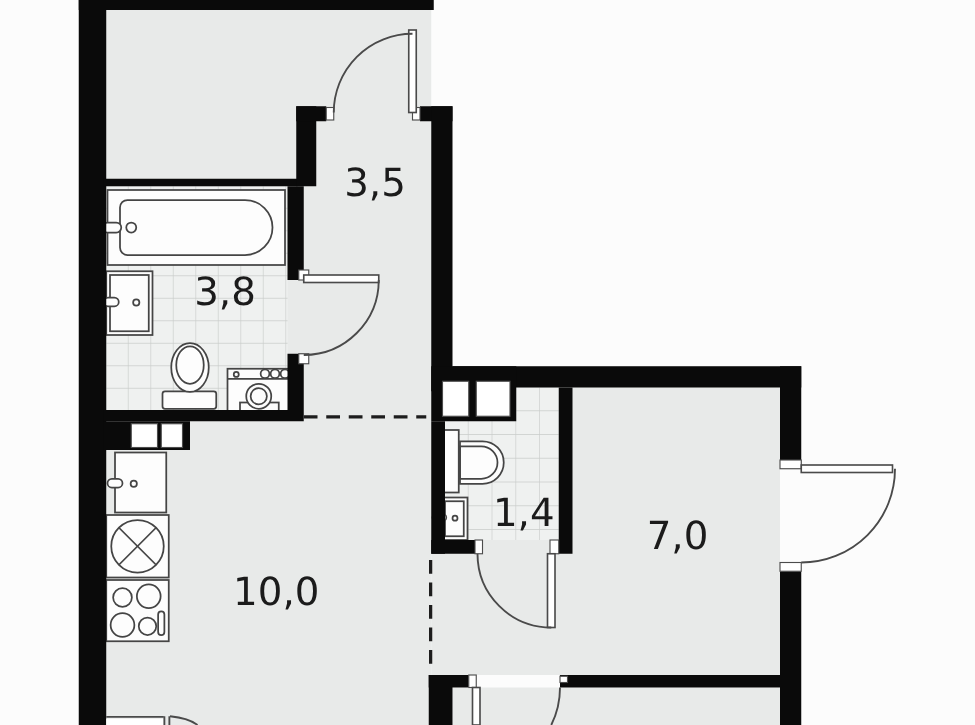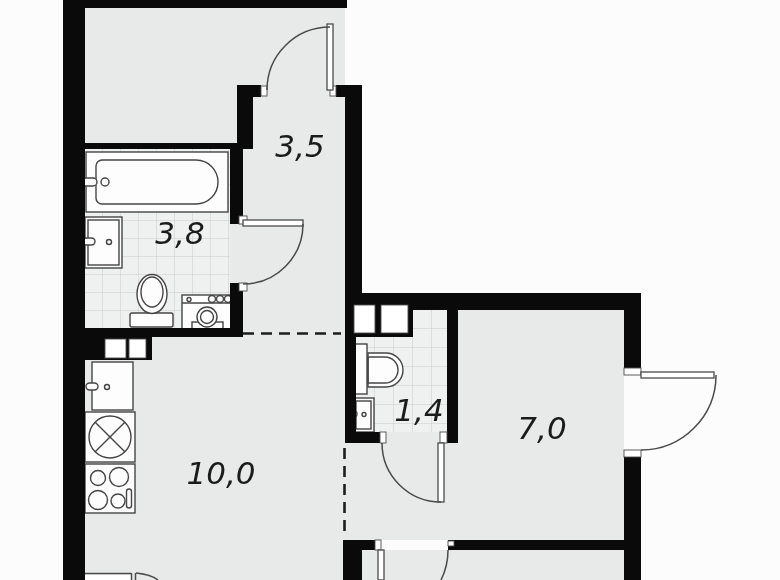--- a/index.html
+++ b/index.html
@@ -1,21 +1,21 @@
 <!DOCTYPE html>
 <html style="--wall: #0a0a0a; --floor: #e8eae9; --tilebg: #eff1f0; --tileline: #c9ccca; --outside: #fcfcfc; --stroke: #454545; --doorstroke: #4a4a4a; --label: #1b1b1b;"><head>
 <meta charset="utf-8">
 <style>
   :root{
     --wall:#0a0a0a; --floor:#e8eae9; --tilebg:#eff1f0; --tileline:#c9ccca;
     --outside:#fcfcfc; --stroke:#454545; --doorstroke:#4a4a4a; --label:#1b1b1b;
   }
   html,body{margin:0;padding:0;}
   body{width:780px;height:580px;background:var(--outside);font-family:"DejaVu Sans",sans-serif;overflow:hidden;}
-  .stage{position:relative;width:780px;height:580px;font-style:italic;}
+  .stage{position:relative;width:780px;height:580px;}
   svg{position:absolute;left:0;top:0;}
   .floor{fill:var(--floor);}
   .wall{fill:var(--wall);}
   .notch{fill:#ffffff;stroke:#4c4c4c;stroke-width:0.9;}
   .fix{fill:#fdfdfd;stroke:var(--stroke);stroke-width:1.4;}
   .fixline{fill:none;stroke:var(--stroke);stroke-width:1.4;}
   .door{fill:none;stroke:var(--doorstroke);stroke-width:1.5;}
   .leaf{fill:#ffffff;stroke:var(--doorstroke);stroke-width:1.3;}
   .dash{stroke:#1d1d1d;stroke-width:2.6;stroke-dasharray:11 7;fill:none;}
   .roomlabel{fill:var(--label);font-size:31px;font-family:"DejaVu Sans",sans-serif;text-anchor:middle;}

